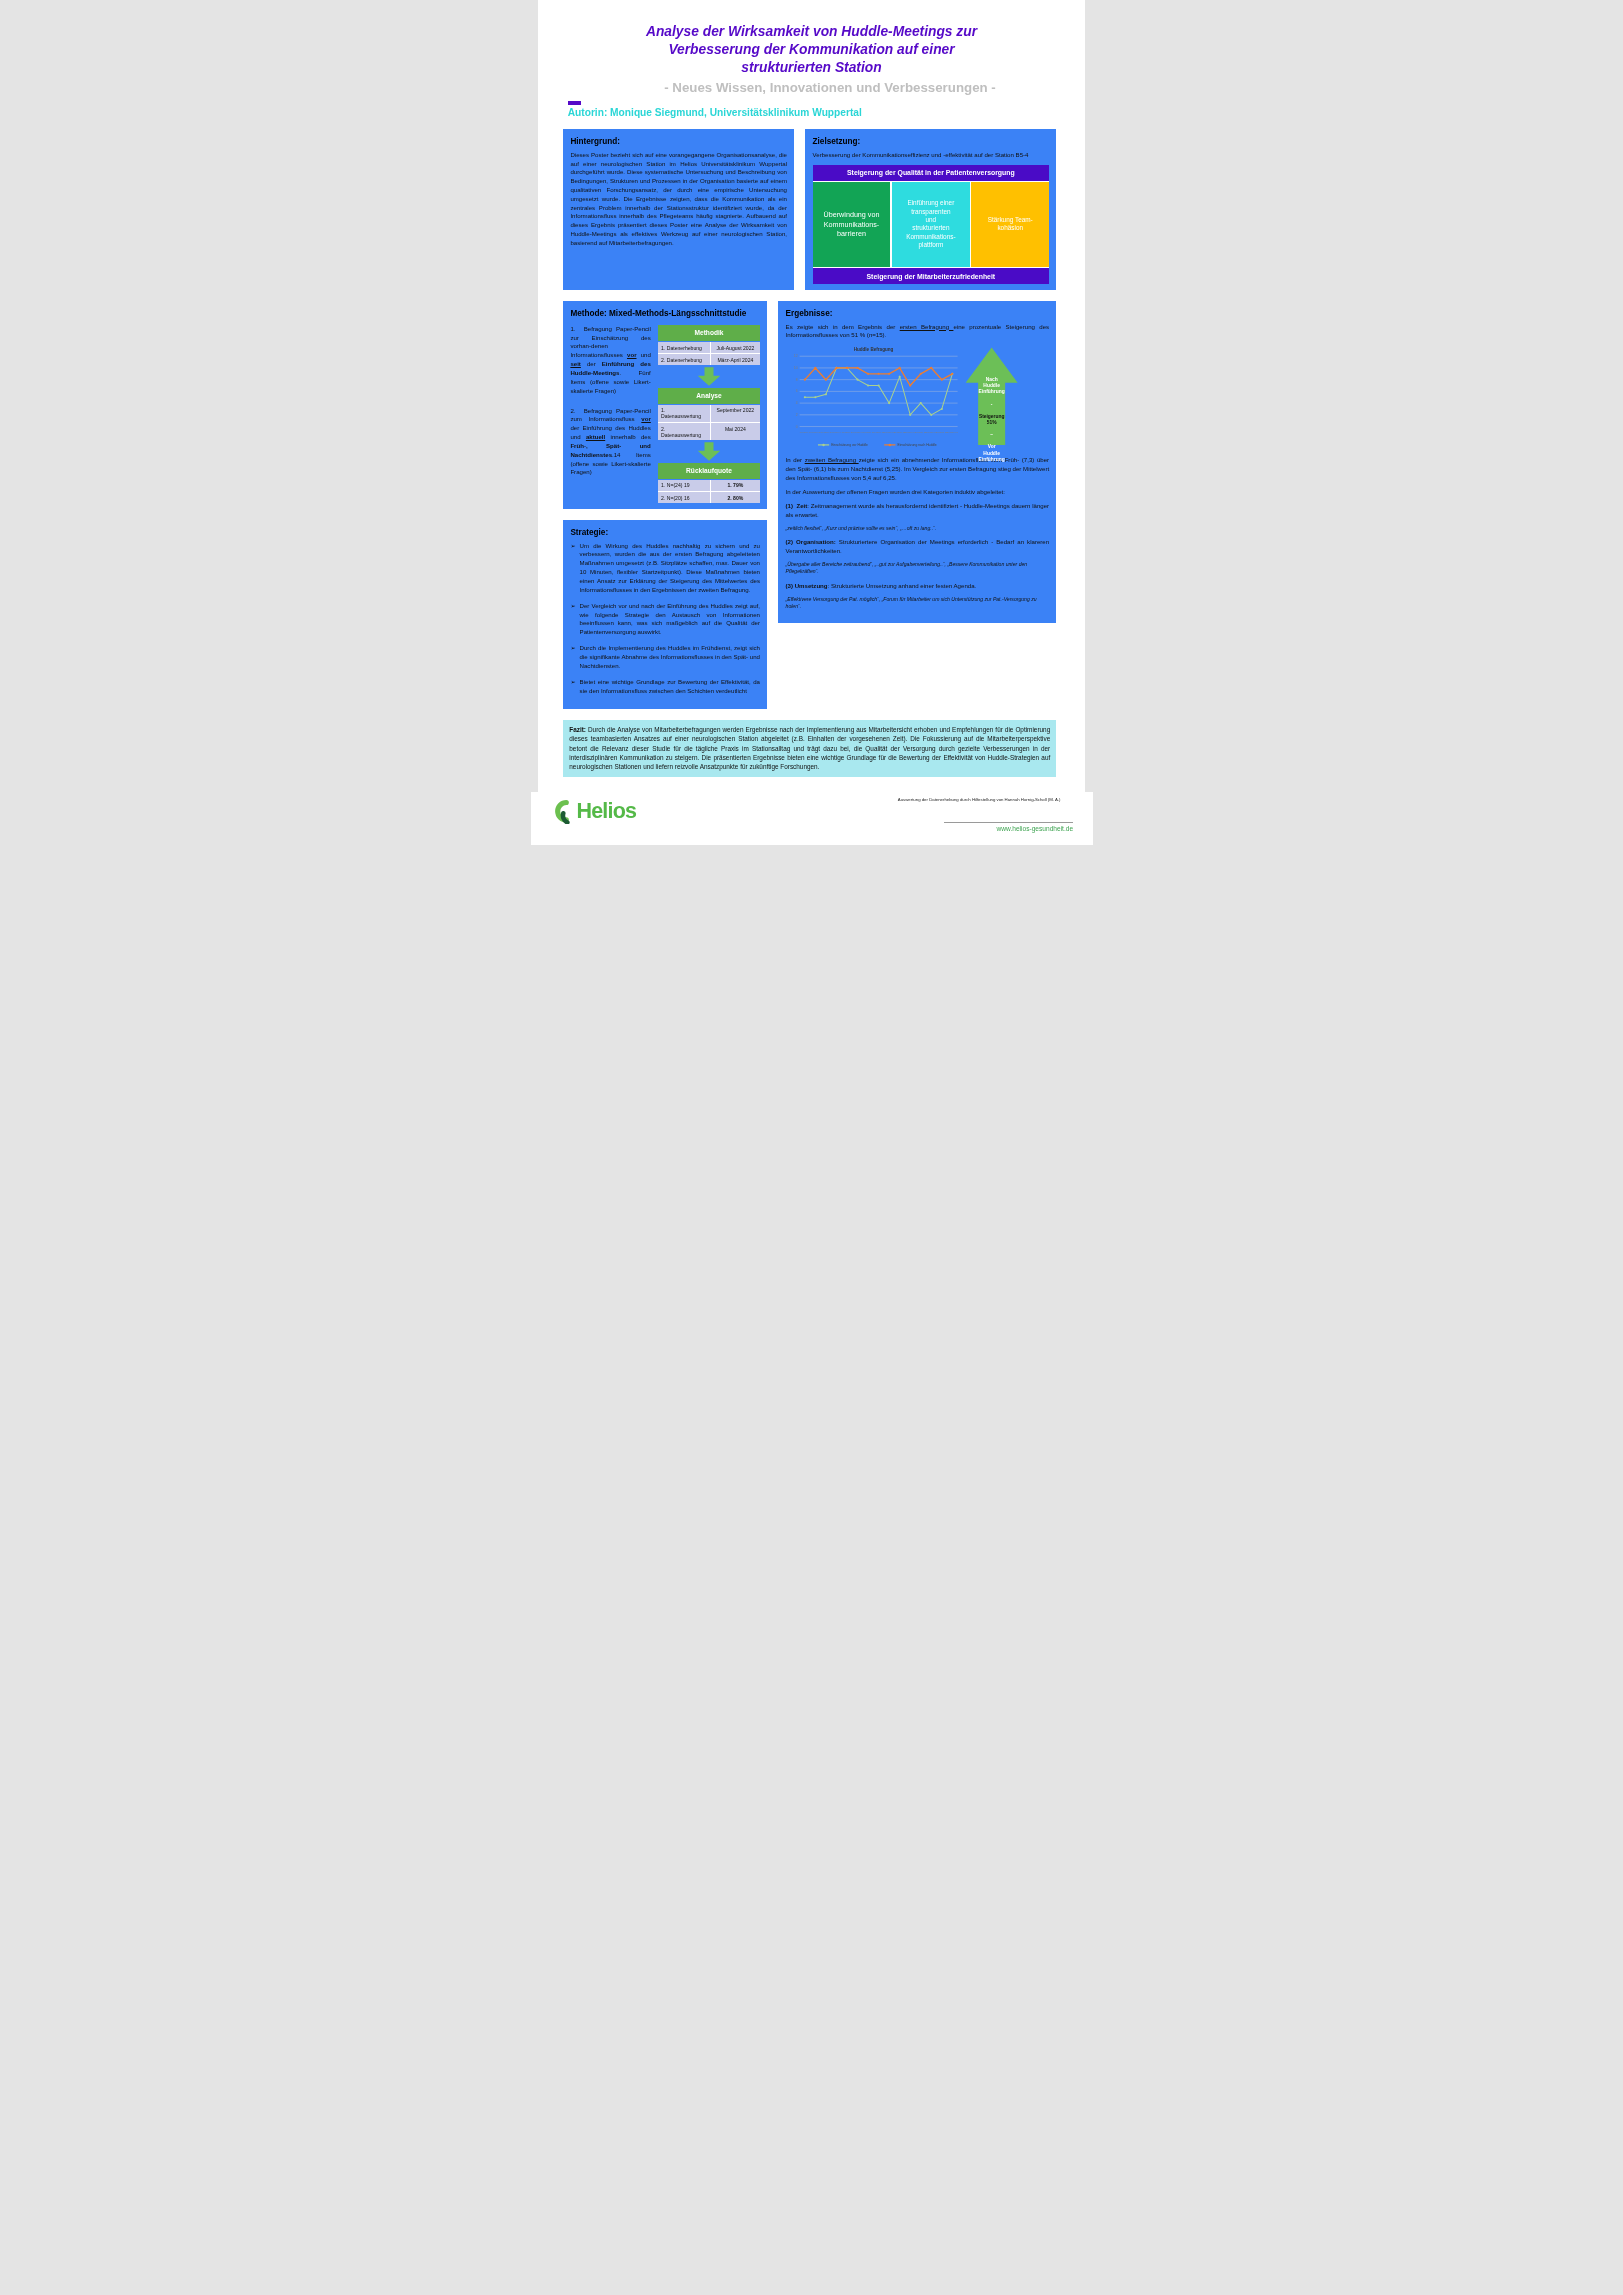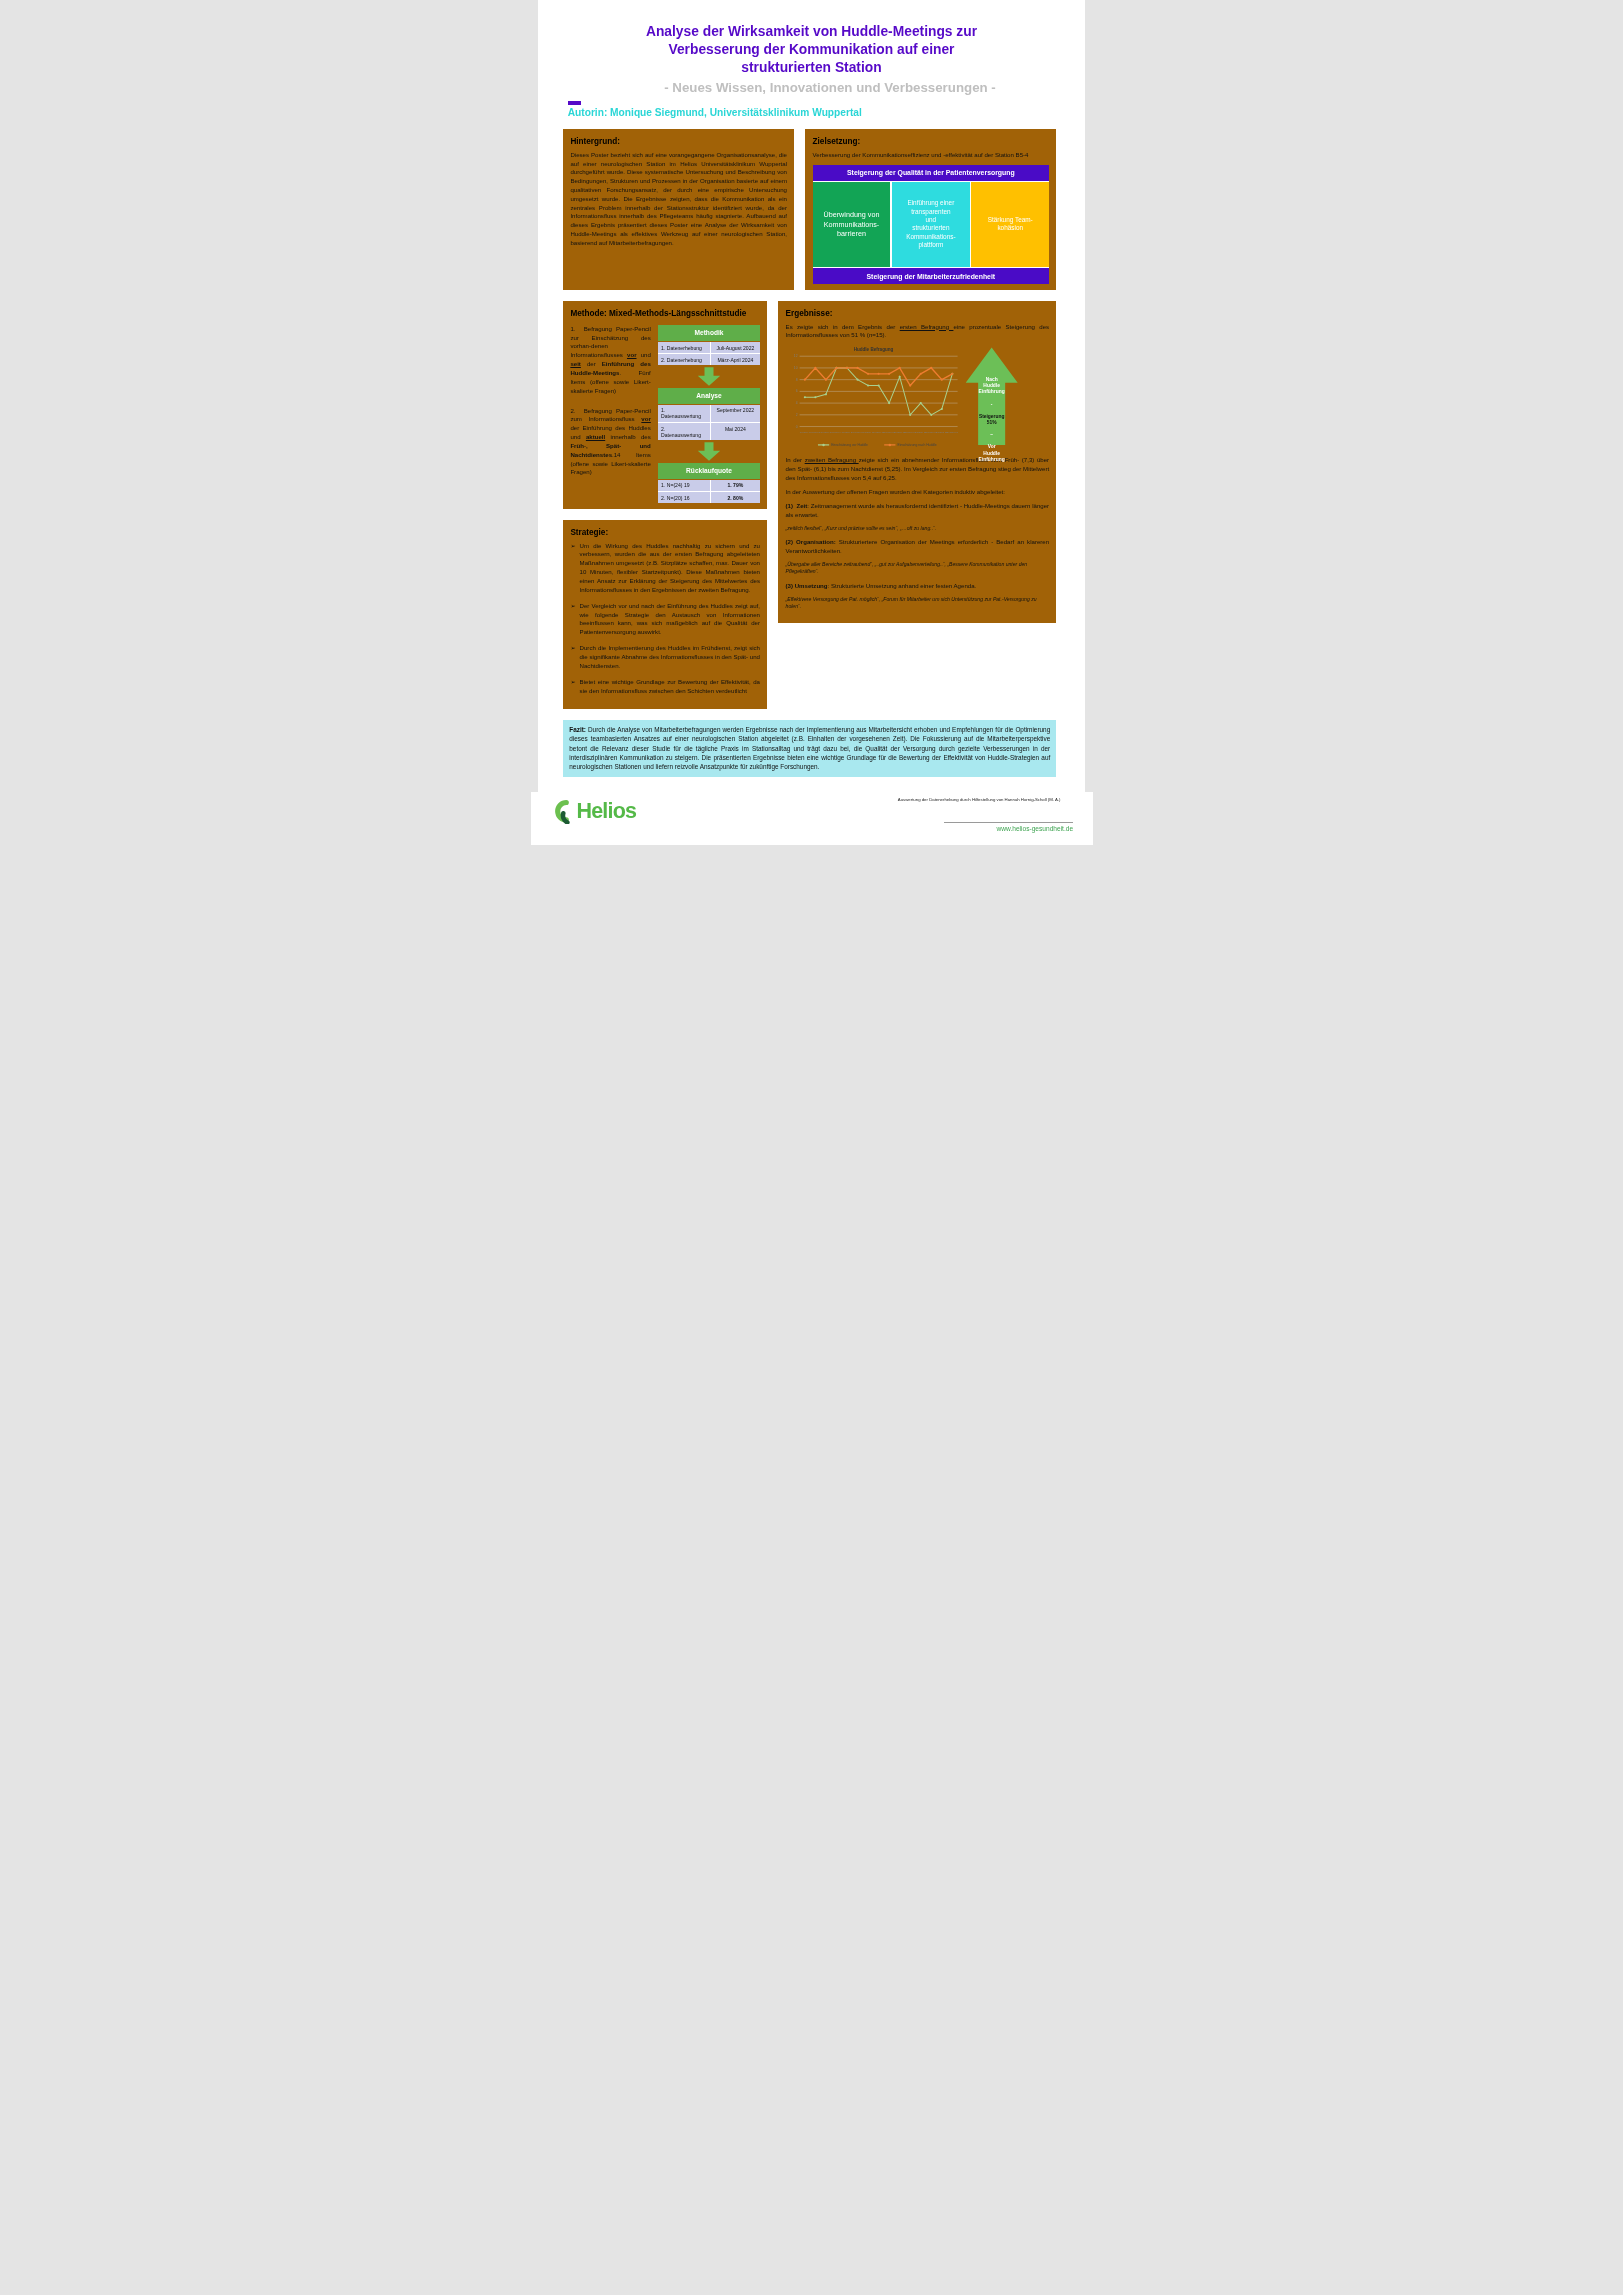--- a/index.html
+++ b/index.html
@@ -1,28 +1,28 @@
 <!DOCTYPE html>
 <html lang="de" style="font-size:8.2px"><head>
 <meta charset="utf-8">
 <style>
   html,body{margin:0;padding:0;}
   body{background:#e4e4e4;font-family:"Liberation Sans",sans-serif;color:#111;}
   .page{width:562px;margin:0 auto;background:#e4e4e4;}
   .poster{background:#ffffff;margin:0 7.2px;padding:0.5px 0 15.3px;}
   header{text-align:center;padding-top:22.5px;}
   .title{font-size:13.8px;font-weight:bold;color:#5609C8;line-height:1.32;margin:0;}
-  .title span{display:block;}
+  .title span{display:block;font-style:italic;}
   .subtitle{font-size:13.3px;font-weight:bold;color:#BFBFBF;margin-top:2px;padding-left:37px;}
   .purple-tab{width:13.3px;height:4.6px;background:#5609C8;margin:6.1px 0 0 30px;}
   .author{font-size:10.2px;font-weight:bold;color:#2BD6D6;text-align:left;margin:2px 0 0 30px;}
   .content{padding:0 29px 0 25.5px;}
   .row1,.row2{display:flex;gap:11.2px;margin-top:11.2px;align-items:stretch;}
   .row2{align-items:flex-start;}
-  .panel{background:#a16207;padding:6.1px 7.2px;box-sizing:border-box;}
+  .panel{background:#3b82f6;padding:6.1px 7.2px;box-sizing:border-box;}
   .p-left{width:231px;flex:0 0 auto;}
   .p-right{flex:1;}
   h2{font-size:8.2px;font-weight:bold;margin:1px 0 5.1px;color:#000;}
   p{margin:0 0 5.1px;font-size:6.1px;line-height:1.45;}
   .just{text-align:justify;}
   
   .diagram{display:flex;flex-direction:column;gap:1px;background:#fff;margin-top:4.1px;}
   .banner{background:#4A0BC6;color:#fff;font-weight:bold;font-size:6.9px;text-align:center;padding:4.6px 2px;}
   .boxes{display:flex;gap:1.5px;}
   .qbox{flex:1;min-height:77px;display:flex;align-items:center;justify-content:center;text-align:center;color:#fff;font-weight:normal;font-size:6.4px;line-height:1.3;white-space:pre-line;padding:4.1px 2px;}

